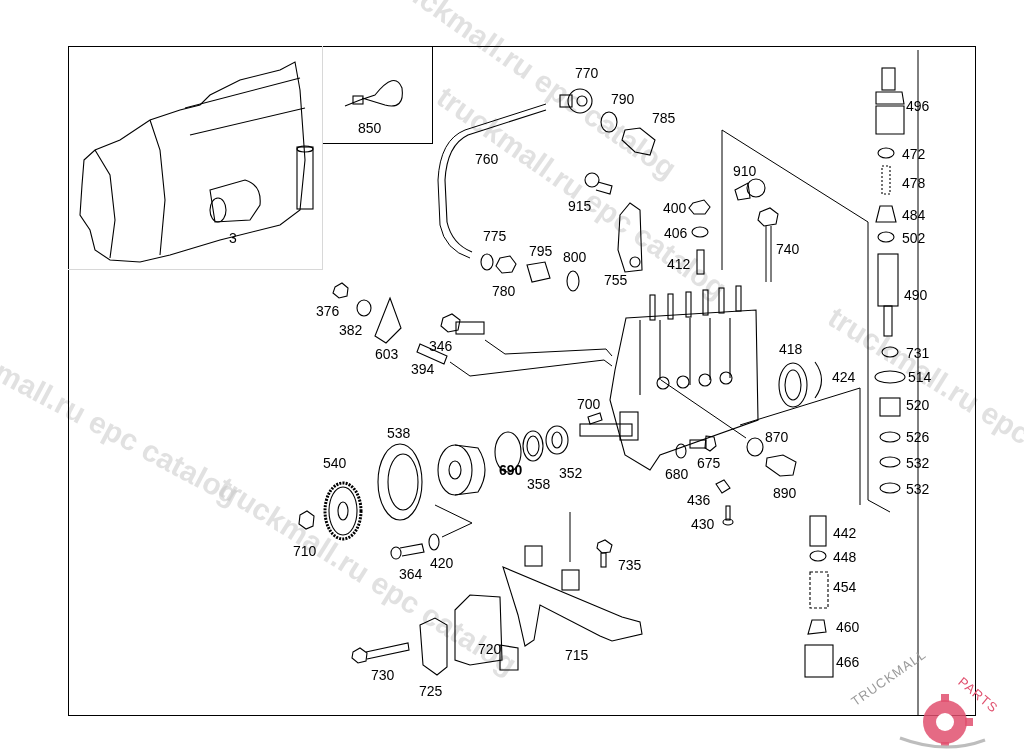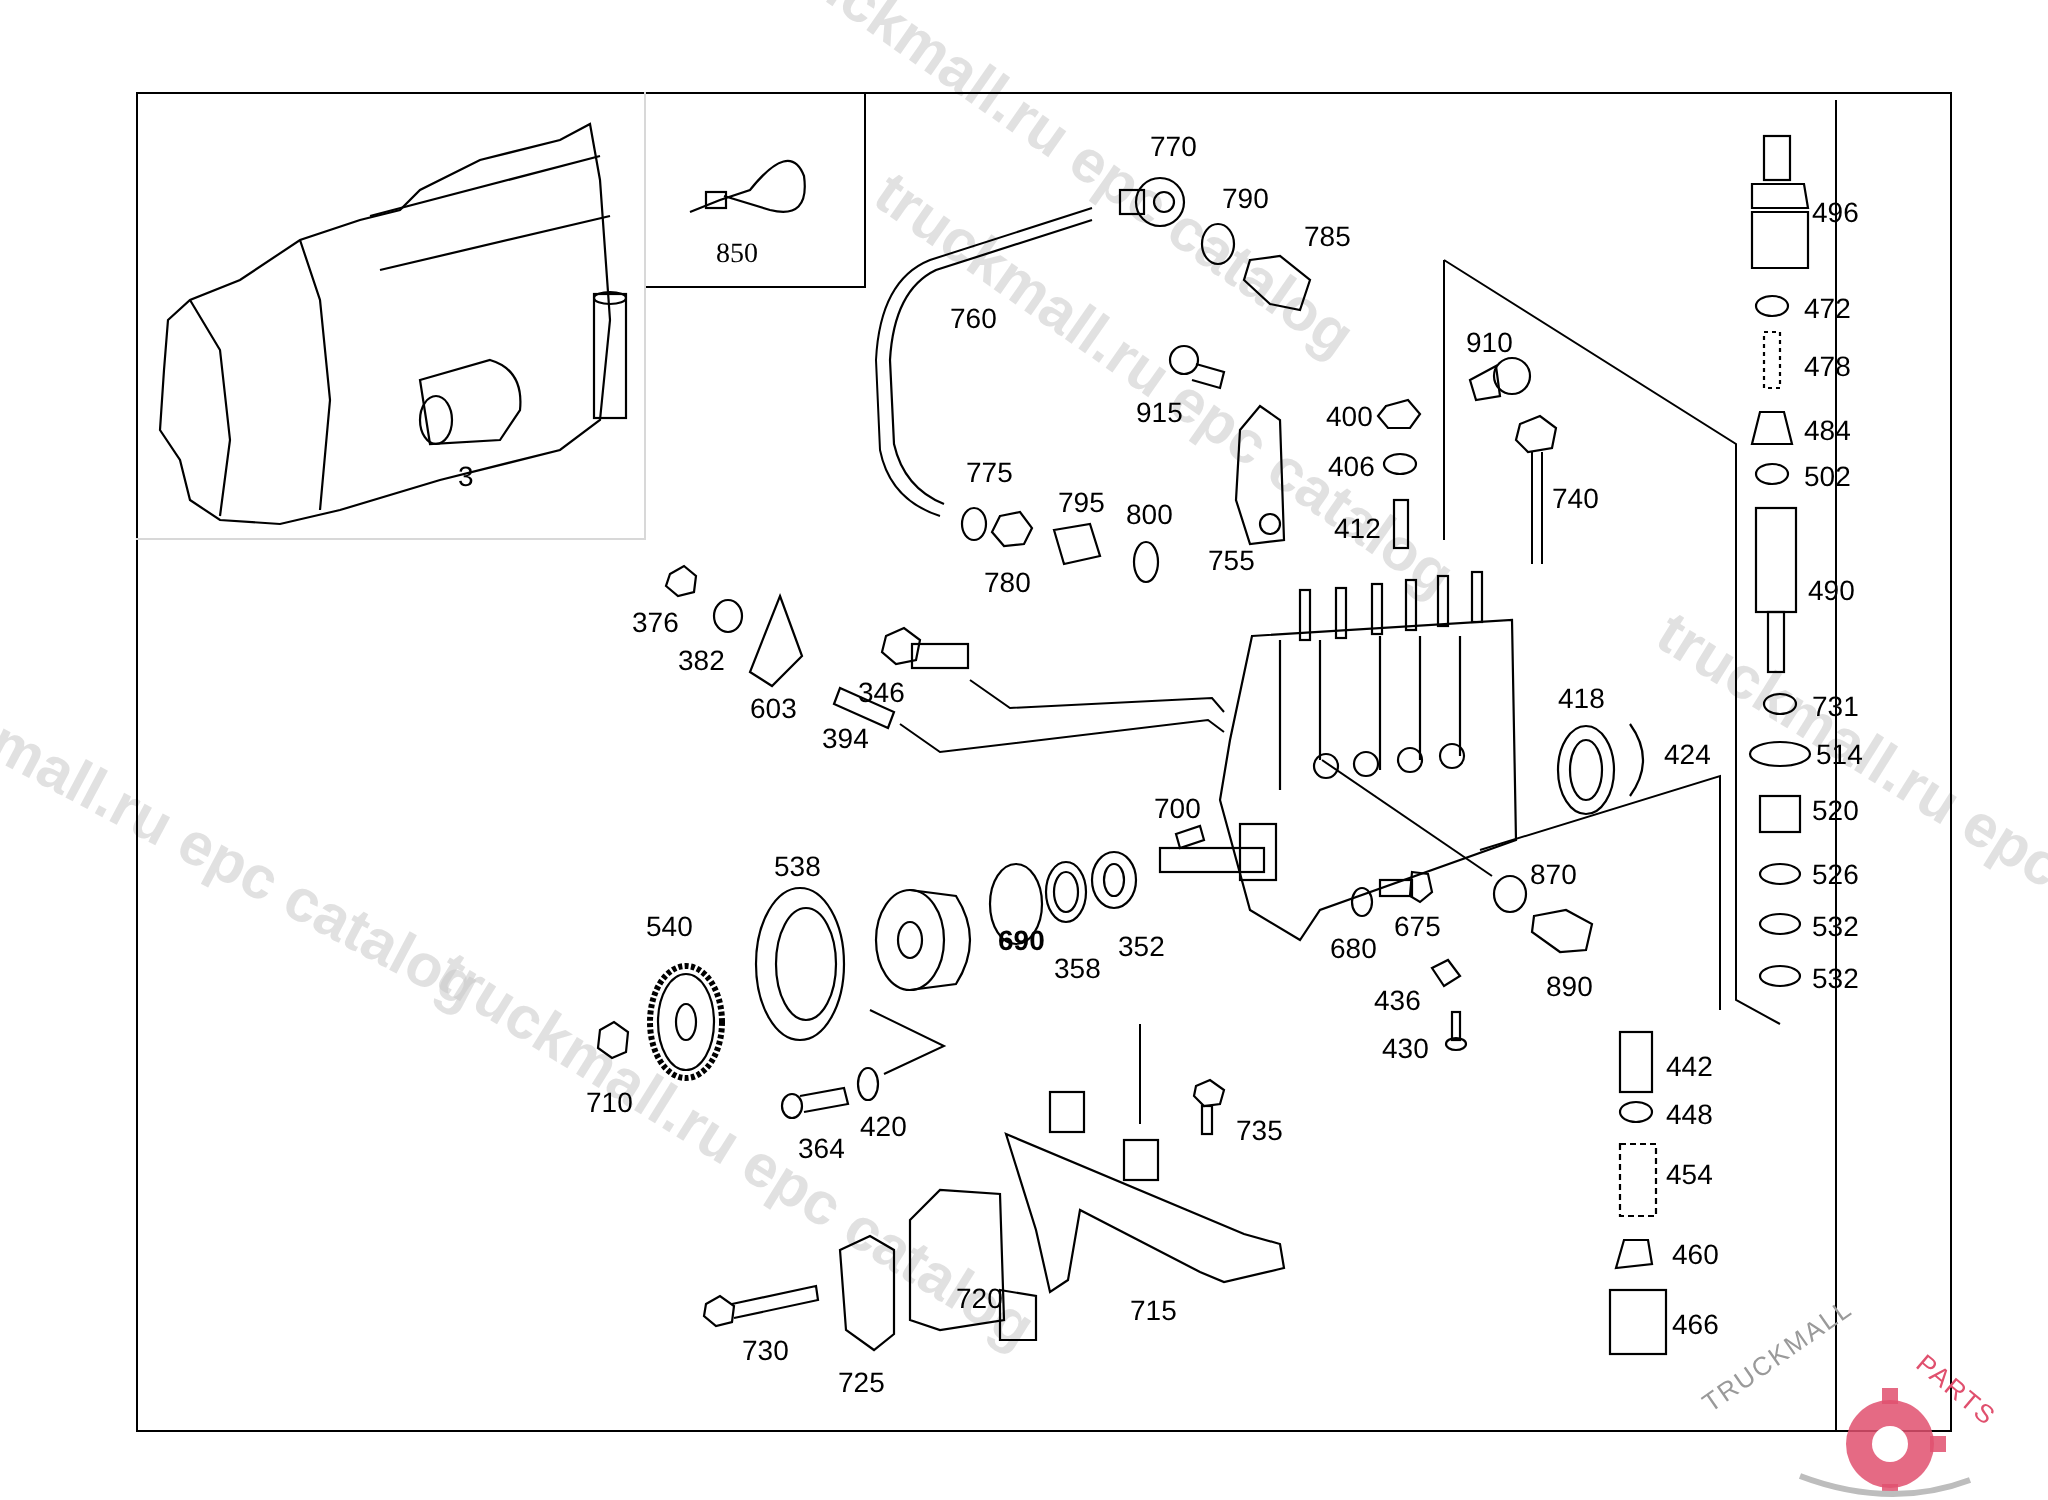--- a/index.html
+++ b/index.html
@@ -222,21 +222,21 @@
     <ellipse class="part" cx="890" cy="462" rx="10" ry="5"></ellipse>
     <ellipse class="part" cx="890" cy="488" rx="10" ry="5"></ellipse>
     <rect class="part" x="810" y="516" width="16" height="30"></rect>
     <ellipse class="part" cx="818" cy="556" rx="8" ry="5"></ellipse>
     <rect class="part" x="810" y="572" width="18" height="36" stroke-dasharray="3 2"></rect>
     <path class="part" d="M812,620 L824,620 L826,632 L808,634 Z"></path>
     <rect class="part" x="805" y="645" width="28" height="32"></rect>
   </svg>
 
   <span class="callout" style="left:229px;top:231px;">3</span>
-  <span class="callout" style="left:358px;top:121px;font-family:Liberation Serif, serif;">850</span>
+  <span class="callout" style="left:358px;top:121px;">850</span>
   <span class="callout" style="left:575px;top:66px;">770</span>
   <span class="callout" style="left:611px;top:92px;">790</span>
   <span class="callout" style="left:652px;top:111px;">785</span>
   <span class="callout" style="left:475px;top:152px;">760</span>
   <span class="callout" style="left:568px;top:199px;">915</span>
   <span class="callout" style="left:733px;top:164px;">910</span>
   <span class="callout" style="left:663px;top:201px;">400</span>
   <span class="callout" style="left:664px;top:226px;">406</span>
   <span class="callout" style="left:667px;top:257px;">412</span>
   <span class="callout" style="left:776px;top:242px;">740</span>

